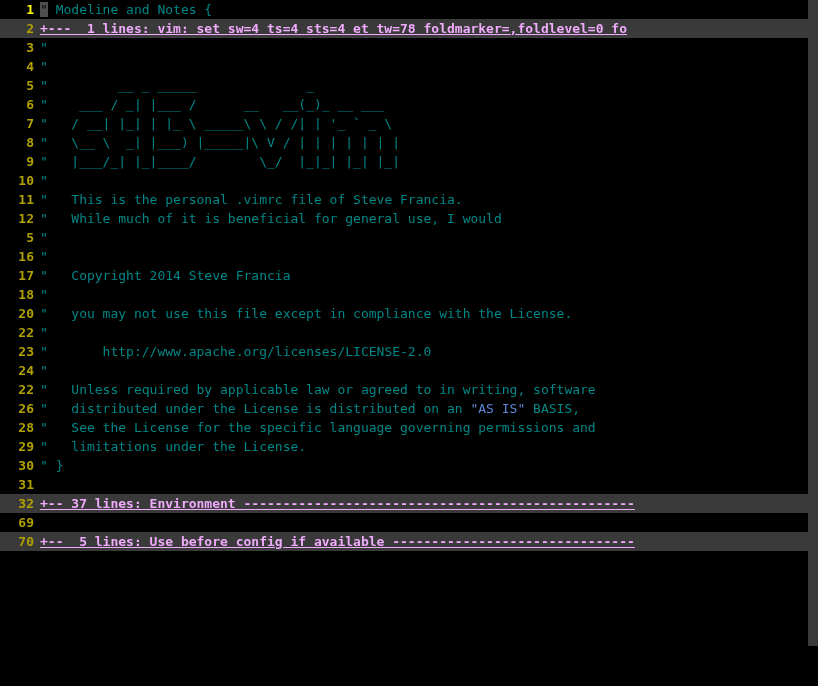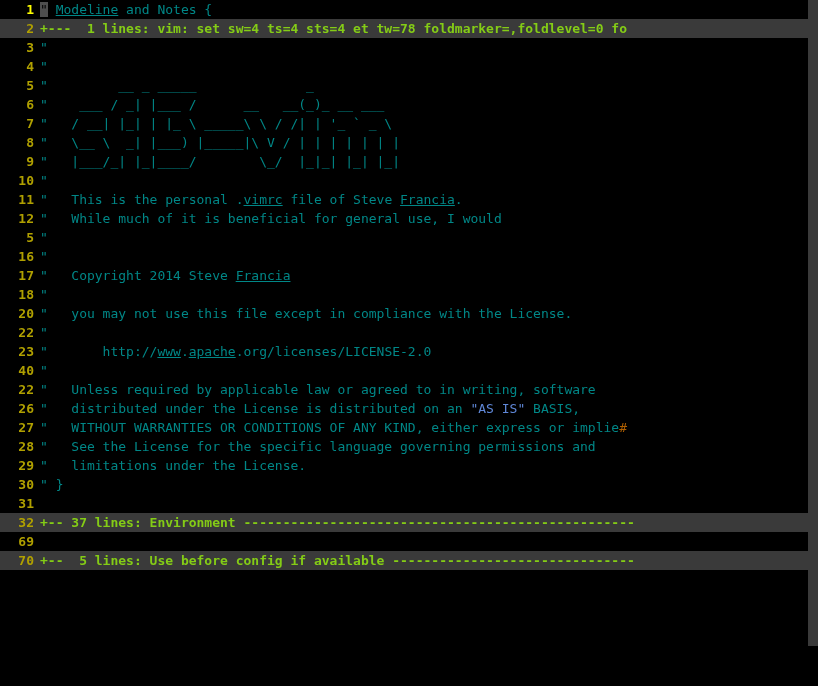--- a/index.html
+++ b/index.html
@@ -48,27 +48,27 @@
 .gutter.current { color: #ffff00; }
 .content {
   color: #008787;
   flex: 1;
   overflow: hidden;
 }
 .cursor-bg {
   background: #4e4e4e;
   color: #000;
 }
-.underline { text-decoration: underline; }
+.underline { }
 .fold {
   background: #3a3a3a;
   color: #808080;
   font-weight: bold;
 }
-.fold .content { color: #84cc16; }
+.fold .content { color: #f0abfc; text-decoration: underline; }
 .keyword { color: #5f87d7; }
 .hl-eol { color: #af5f00; }
 </style>
 </head>
 <body>
 
 <div class="editor" id="editor">
     <div class="line"><div class="gutter current">1</div><div class="content"><span class="cursor-bg">"</span> <span class="underline">Modeline</span> and Notes {</div></div>
     <div class="line fold"><div class="gutter">2</div><div class="content">+---  1 lines: vim: set sw=4 ts=4 sts=4 et tw=78 foldmarker=,foldlevel=0 fo</div></div>
     <div class="line"><div class="gutter">3</div><div class="content">"</div></div>
@@ -81,24 +81,23 @@
     <div class="line"><div class="gutter">10</div><div class="content">"</div></div>
     <div class="line"><div class="gutter">11</div><div class="content">"   This is the personal .<span class="underline">vimrc</span> file of Steve <span class="underline">Francia</span>.</div></div>
     <div class="line"><div class="gutter">12</div><div class="content">"   While much of it is beneficial for general use, I would</div></div>
     <div class="line"><div class="gutter">5</div><div class="content">"</div></div>
     <div class="line"><div class="gutter">16</div><div class="content">"</div></div>
     <div class="line"><div class="gutter">17</div><div class="content">"   Copyright 2014 Steve <span class="underline">Francia</span></div></div>
     <div class="line"><div class="gutter">18</div><div class="content">"</div></div>
     <div class="line"><div class="gutter">20</div><div class="content">"   you may not use this file except in compliance with the License.</div></div>
     <div class="line"><div class="gutter">22</div><div class="content">"</div></div>
     <div class="line"><div class="gutter">23</div><div class="content">"       http://<span class="underline">www</span>.<span class="underline">apache</span>.org/licenses/LICENSE-2.0</div></div>
-    <div class="line"><div class="gutter">40</div><div class="content">"</div></div>
+    <div class="line"><div class="gutter">24</div><div class="content">"</div></div>
     <div class="line"><div class="gutter">22</div><div class="content">"   Unless required by applicable law or agreed to in writing, software</div></div>
     <div class="line"><div class="gutter">26</div><div class="content">"   distributed under the License is distributed on an <span class="keyword">"AS IS"</span> BASIS,</div></div>
-    <div class="line"><div class="gutter">27</div><div class="content">"   WITHOUT WARRANTIES OR CONDITIONS OF ANY KIND, either express or implie<span class="hl-eol">#</span></div></div>
     <div class="line"><div class="gutter">28</div><div class="content">"   See the License for the specific language governing permissions and</div></div>
     <div class="line"><div class="gutter">29</div><div class="content">"   limitations under the License.</div></div>
     <div class="line"><div class="gutter">30</div><div class="content">" }</div></div>
     <div class="line"><div class="gutter">31</div><div class="content"></div></div>
     <div class="line fold"><div class="gutter">32</div><div class="content">+-- 37 lines: Environment --------------------------------------------------</div></div>
     <div class="line"><div class="gutter">69</div><div class="content"></div></div>
     <div class="line fold"><div class="gutter">70</div><div class="content">+--  5 lines: Use before config if available -------------------------------</div></div>
   </div>
 
 <div class="scrollbar"></div>

